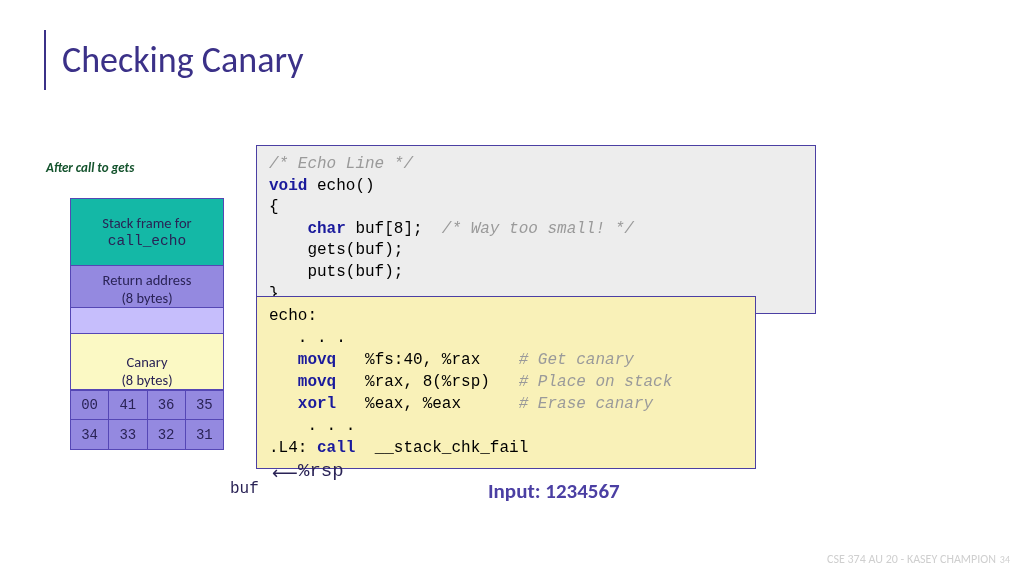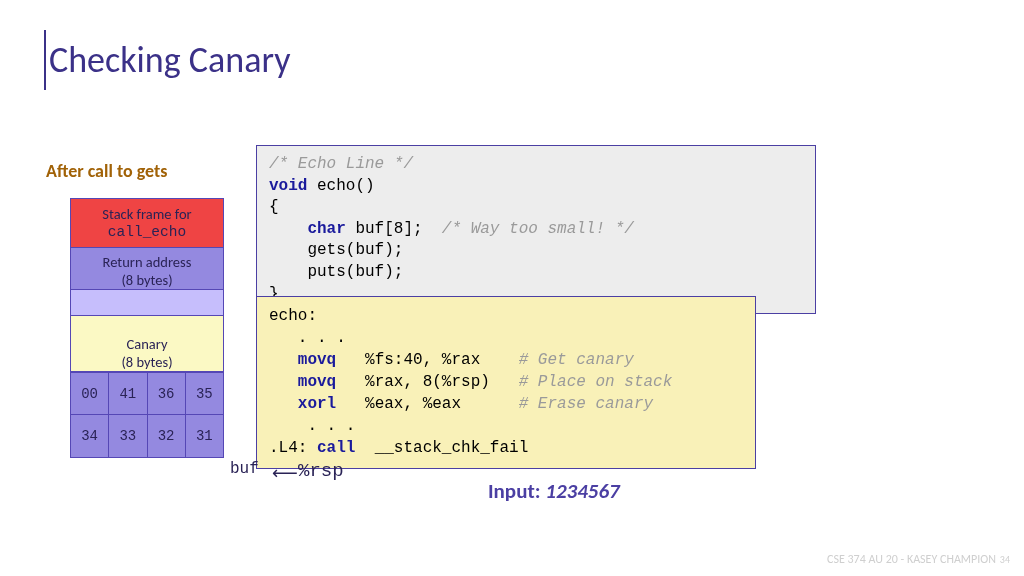--- a/index.html
+++ b/index.html
@@ -9,63 +9,64 @@
     background: #ffffff;
     font-family: Calibri, 'Segoe UI', sans-serif;
     position: relative;
     overflow: hidden;
   }
   .title-bar {
     position: absolute;
     left: 44px;
     top: 30px;
     border-left: 2px solid #3b3188;
-    padding-left: 3px;
+    padding-left: 16px;
     height: 60px;
     display: flex;
     align-items: center;
   }
   .title {
     font-size: 36px;
     font-weight: 300;
     color: #3b3188;
   }
   .subtitle {
     position: absolute;
     left: 46px;
     top: 160px;
-    color: #a16207;
+    color: #14532d;
     font-weight: bold;
-    font-size: 18px;
+    font-style: italic;
+    font-size: 13px;
   }
   .stack {
     position: absolute;
     left: 70px;
     top: 198px;
     width: 154px;
   }
   .row {
     border: 1px solid #5547b5;
     text-align: center;
     font-size: 14.5px;
     color: #2a2356;
     line-height: 1.25;
     display: flex;
     flex-direction: column;
     justify-content: center;
     align-items: center;
   }
   .row + .row { border-top: none; justify-content: flex-end; }
-  .r0 { background: #ef4444; height: 50px; }
+  .r0 { background: #14b8a6; height: 68px; }
   .r1 { background: #9489e0; height: 42px; }
   .r2 { background: #c6befc; height: 26px; }
   .r3 { background: #fbf9c4; height: 56px; }
   .byte-row {
     display: flex;
-    height: 43px;
+    height: 30px;
     border-top: none;
     text-align: center;
   }
   .byte {
     flex: 1;
     border: 1px solid #5547b5;
     background: #9489e0;
     font-family: 'Courier New', monospace;
     font-size: 14px;
     color: #2a2356;
@@ -100,21 +101,21 @@
     font-family: 'Courier New', monospace;
     font-size: 16px;
     line-height: 1.38;
     white-space: pre;
   }
   .cmt { color: #9a9a9a; font-style: italic; }
   .kw { color: #1a1a9c; font-weight: bold; }
   .buf-label {
     position: absolute;
     left: 230px;
-    top: 460px;
+    top: 480px;
     font-family: 'Courier New', monospace;
     font-size: 16px;
     color: #2a2356;
   }
   .arrow {
     position: absolute;
     left: 272px;
     top: 462px;
     font-size: 18px;
     color: #2a2356;
@@ -128,21 +129,21 @@
     color: #2a2356;
   }
   .input {
     position: absolute;
     left: 488px;
     top: 478px;
     font-size: 21px;
     font-weight: bold;
     color: #4b3fa3;
   }
-  .input .val { font-style: italic; }
+  .input .val { }
   .footer {
     position: absolute;
     right: 28px;
     bottom: 10px;
     font-size: 12px;
     color: #cfcfcf;
   }
   .page {
     position: absolute;
     right: 14px;

